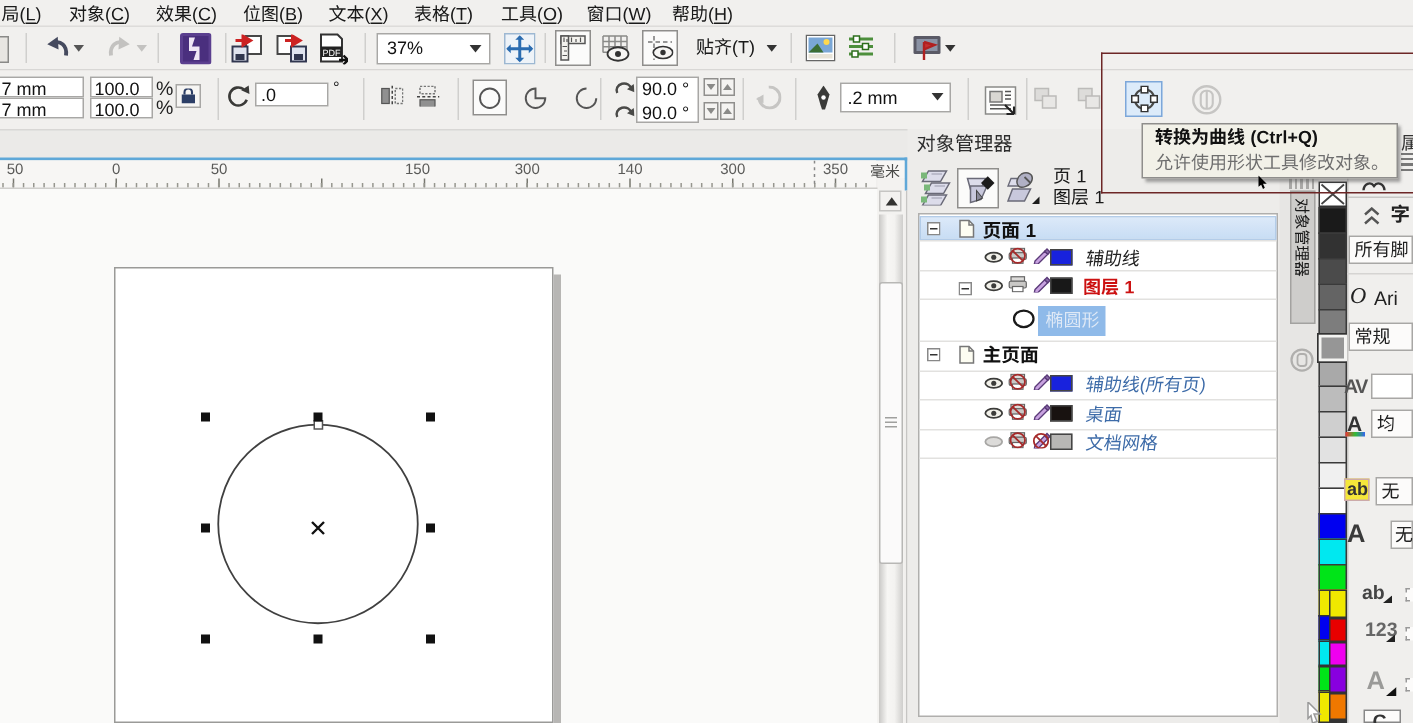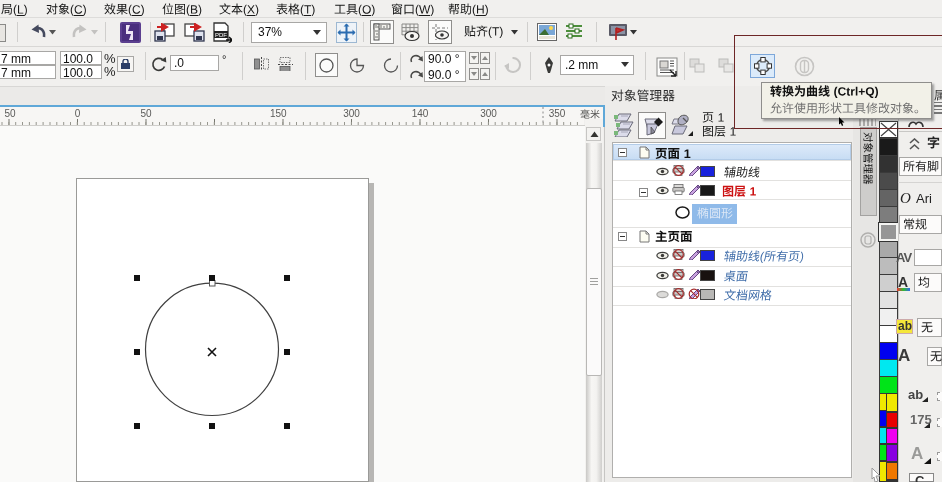--- a/index.html
+++ b/index.html
@@ -675,21 +675,21 @@
 <div class="txt" style="left:898px;top:346px;font-size:17px;font-weight:bold;color:#3a3a3a;">A</div>
 <div class="abs" style="left:927px;top:347px;width:15px;height:19px;background:#fcfbfa;border:1px solid #a8a7a5;box-sizing:border-box;"></div>
 <svg class="abs" style="left:930px;top:350px" width="16" height="20" viewBox="0 -10.56 16 20">
     <path d="M1.4 -9.3V-8.4H5.4C5.3 -7.5 5.3 -6.6 5.1 -5.7H0.6V-4.8H5C4.5 -2.8 3.3 -0.9 0.5 0.2C0.7 0.4 1 0.7 1.1 1C4.2 -0.3 5.4 -2.5 5.9 -4.8H6.1V-0.7C6.1 0.4 6.5 0.7 7.7 0.7C8 0.7 9.7 0.7 10 0.7C11.1 0.7 11.4 0.2 11.5 -1.7C11.3 -1.8 10.9 -2 10.6 -2.1C10.6 -0.5 10.5 -0.2 9.9 -0.2C9.5 -0.2 8.1 -0.2 7.8 -0.2C7.2 -0.2 7.1 -0.3 7.1 -0.7V-4.8H11.4V-5.7H6C6.2 -6.6 6.2 -7.5 6.3 -8.4H10.7V-9.3Z" fill="#222"></path>
   </svg>
 <div class="txt" style="left:908px;top:387px;font-size:13px;font-weight:bold;color:#444;">ab</div>
 <svg class="abs" style="left:922px;top:397px" width="6" height="5">
     <path d="M6 0 L6 5 L0 5 Z" fill="#222"></path>
   </svg>
 <div class="abs" style="left:937px;top:392px;width:7px;height:7px;background:#fcfbfa;border:1px dashed #999;"></div>
-<div class="txt" style="left:910px;top:412px;font-size:13px;font-weight:bold;color:#666;">175</div>
+<div class="txt" style="left:910px;top:412px;font-size:13px;font-weight:bold;color:#666;">123</div>
 <svg class="abs" style="left:924px;top:423px" width="6" height="5">
     <path d="M6 0 L6 5 L0 5 Z" fill="#222"></path>
   </svg>
 <div class="abs" style="left:937px;top:418px;width:7px;height:7px;background:#fcfbfa;border:1px dashed #999;"></div>
 <div class="txt" style="left:911px;top:444px;font-size:17px;font-weight:bold;color:#9a9a98;">A</div>
 <svg class="abs" style="left:924px;top:458px" width="7" height="6">
     <path d="M7 0 L7 6 L0 6 Z" fill="#111"></path>
   </svg>
 <div class="abs" style="left:937px;top:452px;width:7px;height:7px;background:#fcfbfa;border:1px dashed #999;"></div>
 <div class="abs" style="left:909px;top:473px;width:25px;height:9px;background:#fcfbfa;border:1px solid #888;box-sizing:border-box;"></div>

